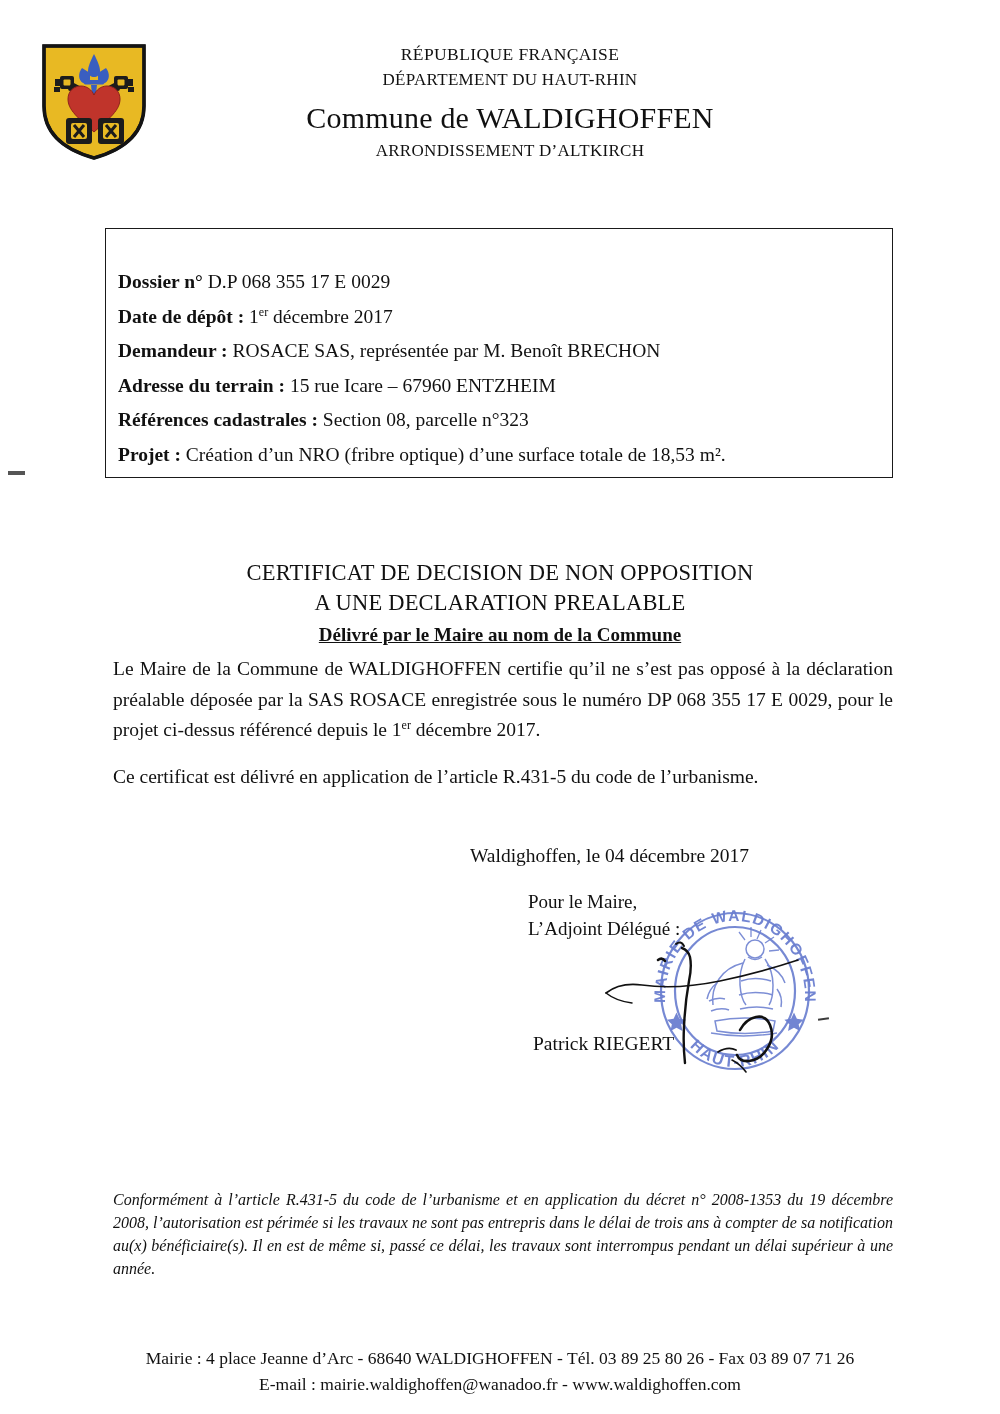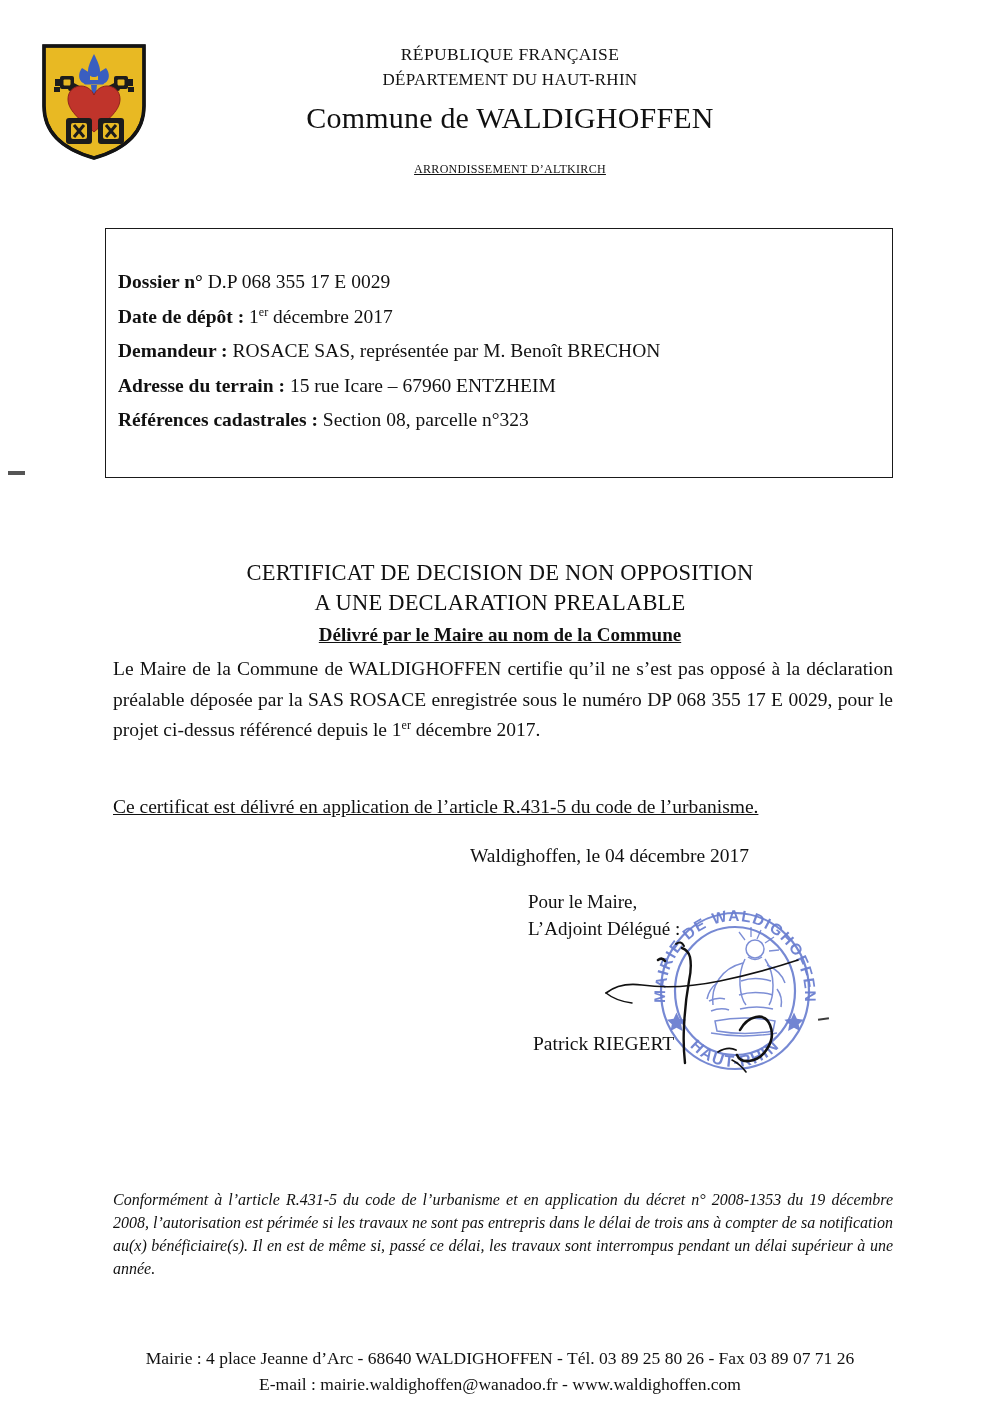--- a/index.html
+++ b/index.html
@@ -12,21 +12,21 @@
     overflow:hidden;
   }
   .page{position:relative;width:1000px;height:1414px;}
 
   
   .crest{position:absolute;left:38px;top:40px;width:112px;height:122px;}
   .header-text{position:absolute;left:180px;top:42px;width:660px;text-align:center;}
   .hdr-line1{font-size:17.5px;letter-spacing:.4px;line-height:25px;}
   .hdr-line2{font-size:17px;letter-spacing:.3px;line-height:25px;}
   .hdr-commune{font-size:30px;line-height:42px;margin-top:5px;letter-spacing:.2px;}
-  .hdr-line4{font-size:12px;letter-spacing:.3px;line-height:24px;margin-top:18px;text-decoration:underline;}
+  .hdr-line4{font-size:17px;letter-spacing:.3px;line-height:24px;margin-top:0;}
 
   
   .infobox{
     position:absolute;left:105px;top:228px;width:788px;height:250px;
     border:1.6px solid #1a1a1a;box-sizing:border-box;
   }
   .infobox .rows{position:absolute;left:12px;top:36px;right:10px;}
   .inforow{font-size:19.5px;line-height:34.5px;white-space:nowrap;}
   .inforow b{font-weight:bold;}
   sup{font-size:.62em;vertical-align:super;line-height:0;}
@@ -35,21 +35,21 @@
   .title-block{position:absolute;left:0;top:558px;width:1000px;text-align:center;}
   .t1,.t2{font-size:22.5px;font-weight:normal;line-height:30px;letter-spacing:.2px;}
   .t3{font-size:19px;font-weight:bold;line-height:30px;margin-top:2px;text-decoration:underline;}
 
   
   .para{
     position:absolute;left:113px;width:780px;
     font-size:19.5px;line-height:30.5px;text-align:justify;
   }
   .p1{top:654px;}
-  .p2{top:792px;text-align:left;text-decoration:underline;}
+  .p2{top:762px;text-align:left;}
 
   .dateline{position:absolute;left:470px;top:845px;font-size:19.5px;}
 
   .sign-for{position:absolute;left:528px;top:888px;font-size:19px;line-height:27px;}
   .signame{position:absolute;left:533px;top:1033px;font-size:19.5px;}
 
   
   .stamp{position:absolute;left:645px;top:905px;width:180px;height:168px;}
   .ink{position:absolute;left:590px;top:900px;width:280px;height:185px;pointer-events:none;}
 
@@ -139,20 +139,23 @@
         <b>Date de dépôt :</b>&nbsp;<span>1</span><sup>er</sup><span> décembre 2017</span>
       </div>
       <div class="inforow">
         <b>Demandeur :</b><span> </span><span>ROSACE SAS, représentée par M. Benoît BRECHON</span>
       </div>
       <div class="inforow">
         <b>Adresse du terrain :</b><span> </span><span>15 rue Icare – 67960 ENTZHEIM</span>
       </div>
       <div class="inforow">
         <b>Références cadastrales :</b><span> </span><span>Section 08, parcelle n°323</span>
+      </div>
+      <div class="inforow">
+        <b>Projet :</b><span> </span><span>Création d’un NRO (fribre optique) d’une surface totale de 18,53 m².</span>
       </div>
     </div>
   </div>
 
   <div class="artifact"></div>
 
   <div class="title-block">
     <div class="t1">CERTIFICAT DE DECISION DE NON OPPOSITION</div>
     <div class="t2">A UNE DECLARATION PREALABLE</div>
     <div class="t3">Délivré par le Maire au nom de la Commune</div>

